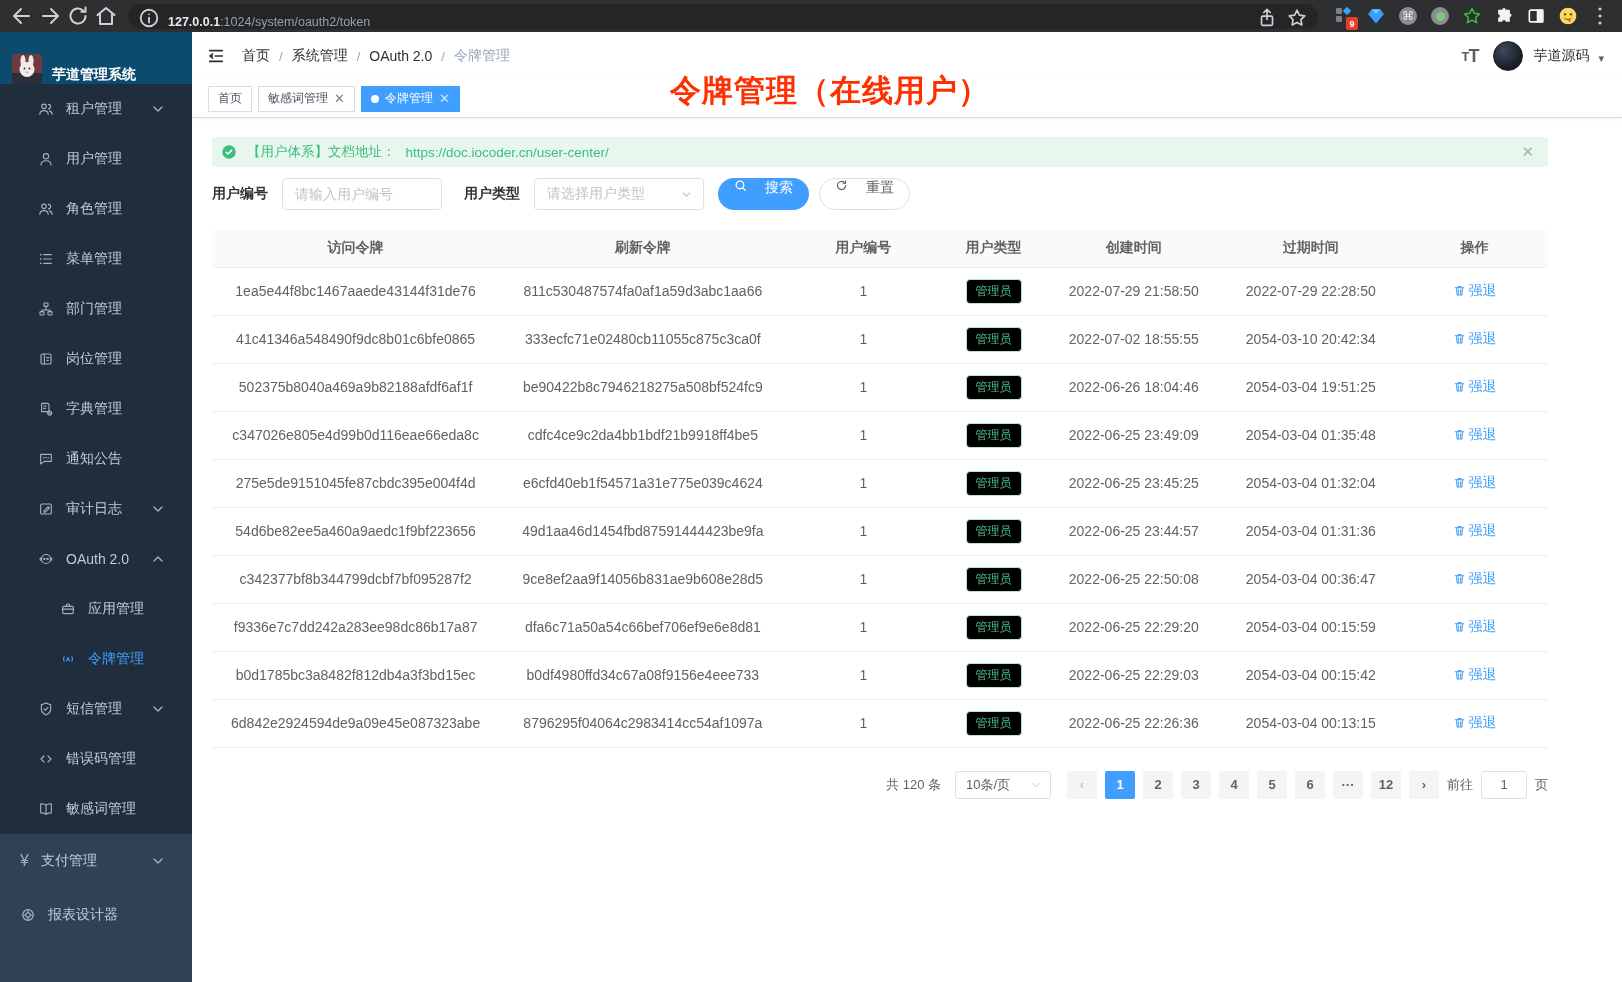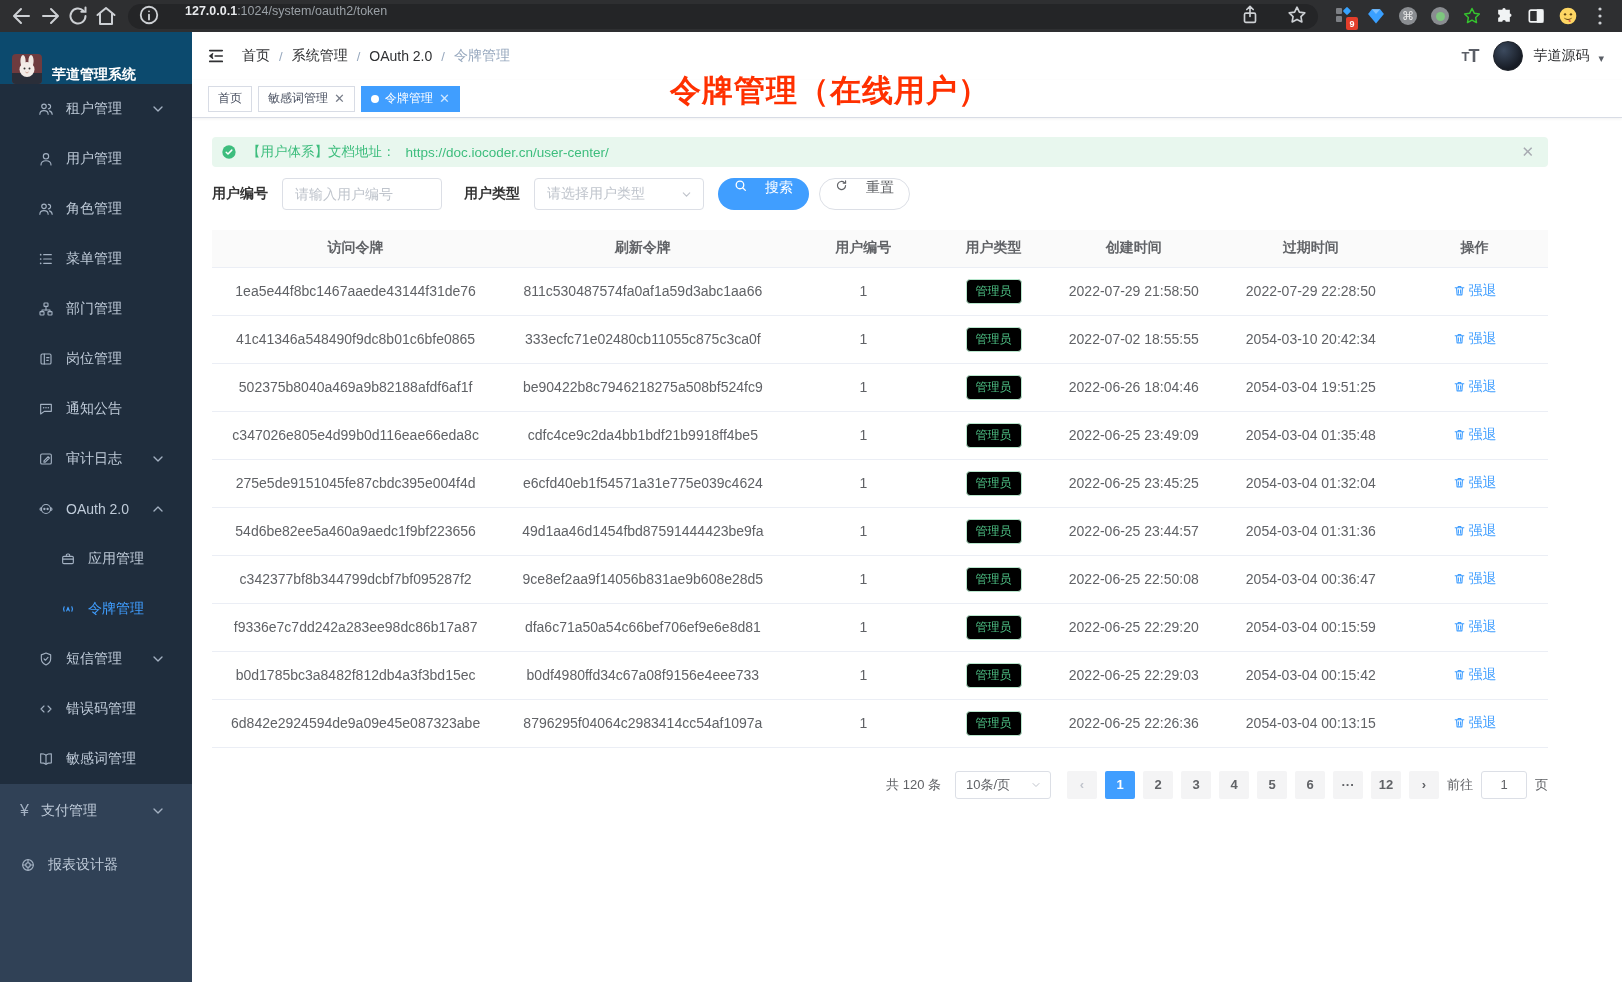--- a/index.html
+++ b/index.html
@@ -5,21 +5,21 @@
 *{box-sizing:border-box;margin:0;padding:0}
 html,body{width:1622px;height:982px;overflow:hidden}
 body{font-family:"Liberation Sans","DejaVu Sans",sans-serif;background:#fff}
 .icon{display:inline-flex;align-items:center;justify-content:center;line-height:1}
 .icon svg{width:1em;height:1em;display:block}
 .ticon{font-size:1em;line-height:1}
 
 
 .browser{height:32px;background:#2e2f31;display:flex;align-items:center;padding:0 10px;gap:4px}
 .bicon{width:24px;height:24px;color:#cdd0d4;font-size:16px;display:flex;align-items:center;justify-content:center;cursor:pointer}
-.omnibox{flex:1;height:25px;margin:0 6px;background:#242527;border-radius:13px;display:flex;align-items:flex-start;padding:0 10px;gap:25px;color:#9aa0a6}
+.omnibox{flex:1;height:25px;margin:0 6px;background:#242527;border-radius:13px;display:flex;align-items:flex-end;padding:0 10px;gap:8px;color:#9aa0a6}
 .url{font-size:12.5px;color:#9aa0a6;white-space:nowrap}
 .url b{color:#e8eaed;font-weight:600}
 .omni-spacer{flex:1}
 .oicon{width:22px;height:22px;color:#cdd0d4;font-size:14px;display:flex;align-items:center;justify-content:center;cursor:pointer}
 .ext-row{display:flex;align-items:center;gap:12px;margin:0 6px}
 .eicon{width:20px;height:20px;display:flex;align-items:center;justify-content:center;cursor:pointer;position:relative;font-size:16px}
 .ext-grid{width:16px;height:16px;position:relative}
 .ext-grid i{position:absolute;width:6px;height:6px;background:#7d8085;border-radius:1px}
 .ext-grid i:nth-child(1){left:0;top:0}
 .ext-grid i:nth-child(2){left:0;top:8px}
@@ -290,20 +290,31 @@
               <rect x="4.5" y="4.5" width="15" height="15" rx="2"></rect>
               <path d="M9.5 4.5v15"></path>
               <path d="M13 10h3.5M13 14h2.5"></path>
             </svg>
           </span>
           <span>岗位管理</span>
         </div>
         <div class="menu-item level1">
           <span class="icon">
             <svg viewBox="0 0 24 24" fill="none" stroke="currentColor" stroke-width="1.7" stroke-linecap="round" stroke-linejoin="round">
+              <path d="M5.5 3.5h9a2 2 0 0 1 2 2v12.5a2 2 0 0 0-2-2h-9z"></path>
+              <path d="M8.5 7.5h4M8.5 11h3"></path>
+              <circle cx="17.5" cy="18" r="3"></circle>
+              <path d="M17.5 16.8v1.4l1 .6"></path>
+            </svg>
+          </span>
+          <span>字典管理</span>
+        </div>
+        <div class="menu-item level1">
+          <span class="icon">
+            <svg viewBox="0 0 24 24" fill="none" stroke="currentColor" stroke-width="1.7" stroke-linecap="round" stroke-linejoin="round">
               <path d="M4 5h16v10.5H9.5L4 19.5z"></path>
               <path d="M8.5 10.2h.01M12 10.2h.01M15.5 10.2h.01" stroke-width="2.4"></path>
             </svg>
           </span>
           <span>通知公告</span>
         </div>
         <div class="menu-item level1">
           <span class="icon">
             <svg viewBox="0 0 24 24" fill="none" stroke="currentColor" stroke-width="1.7" stroke-linecap="round" stroke-linejoin="round">
               <rect x="4" y="4.5" width="16" height="15" rx="2"></rect>

